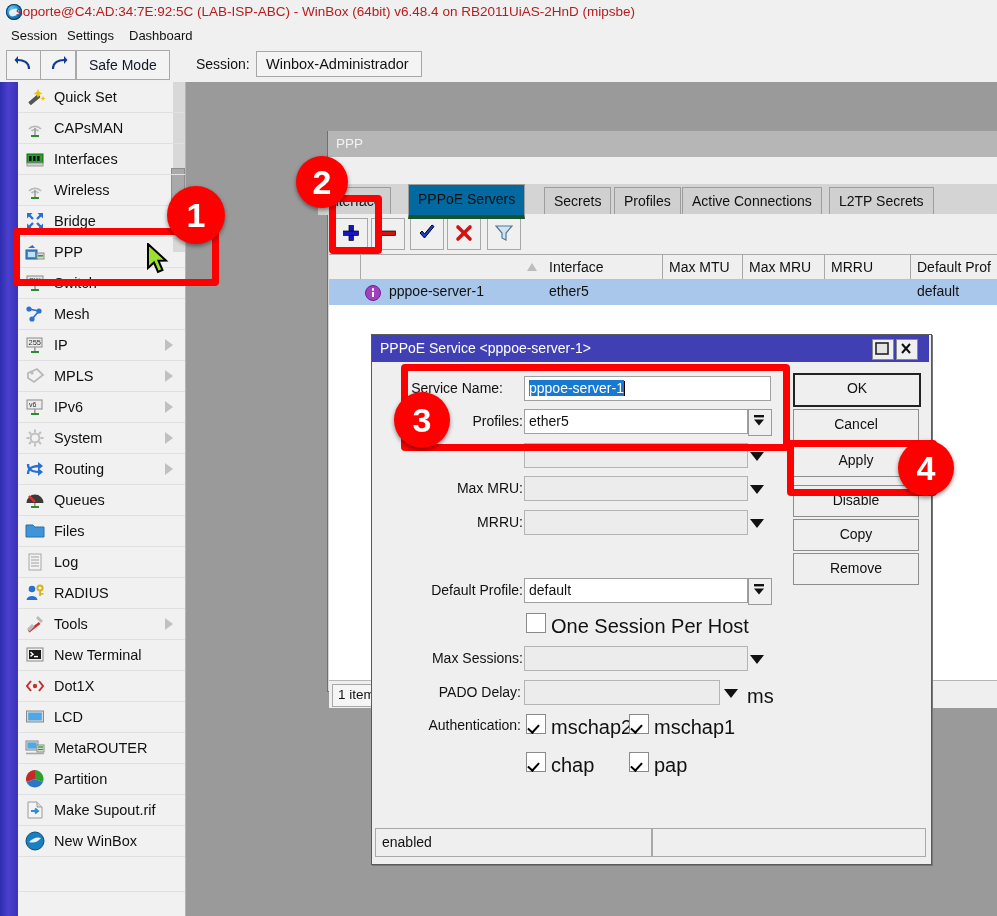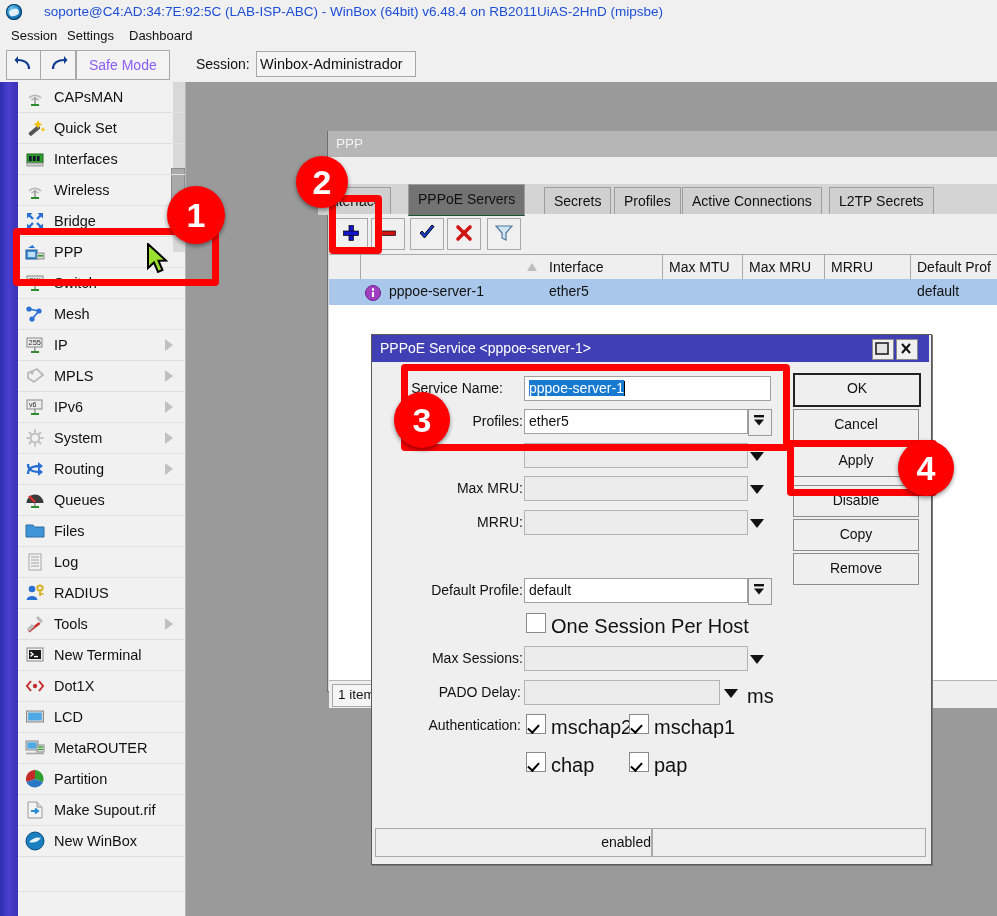--- a/index.html
+++ b/index.html
@@ -13,36 +13,36 @@
   }
   .abs{position:absolute;}
 
   
   #titlebar{left:0;top:0;width:997px;height:24px;background:#f0f0f0;}
   #title-logo{left:6px;top:4px;width:16px;height:16px;border-radius:50%;
     background:radial-gradient(circle at 35% 30%,#6fc4ef 0%,#1a7fc0 55%,#0d4f85 100%);
     box-shadow:inset 0 0 0 1px #0a3c66;}
   #title-logo::after{content:"";position:absolute;left:3px;top:5px;width:10px;height:7px;
     border-radius:50%/60%;background:#fff;opacity:.85;transform:rotate(-18deg);}
-  #title-text{left:44px;top:4px;font-size:13.5px;color:#1d4ed8;white-space:nowrap;}
+  #title-text{left:16px;top:4px;font-size:13.5px;color:#b91c1c;white-space:nowrap;}
 
   
   #menubar{left:0;top:24px;width:997px;height:22px;background:#f0f0f0;}
   .menu-item{top:3px;font-size:13px;color:#111;padding:1px 5px;}
 
   
   #toolbar{left:0;top:46px;width:997px;height:36px;background:#f0f0f0;
     border-bottom:1px solid #c8c8c8;}
   .tb-btn{top:4px;width:34px;height:28px;background:#f3f3f3;border:1px solid #a8a8a8;}
   .tb-btn svg{display:block;margin:4px auto;}
   #safe-mode{left:76px;top:4px;height:28px;padding:0 12px;background:#f3f3f3;
-    border:1px solid #a8a8a8;font-size:14px;line-height:28px;color:#8b5cf6;}
+    border:1px solid #a8a8a8;font-size:14px;line-height:28px;color:#0f172a;}
   #session-label{left:196px;top:10px;font-size:14px;color:#111;}
   #session-value{left:256px;top:5px;width:155px;height:24px;background:#f4f4f4;
-    border:1px solid #a6a6a6;font-size:14.5px;line-height:24px;padding-left:3px;
+    border:1px solid #a6a6a6;font-size:14.5px;line-height:24px;padding-left:9px;
     color:#111;white-space:nowrap;overflow:hidden;}
 
   
   #desktop{left:0;top:82px;width:997px;height:834px;background:#9a9a9a;}
 
   
   #sidebar-strip{left:0;top:82px;width:18px;height:834px;
     background:linear-gradient(90deg,#2d2dae 0%,#4a3fcf 45%,#3b32b8 100%);}
   #sidebar-vtext{left:-6px;top:848px;width:54px;height:18px;
     transform:rotate(-90deg);transform-origin:24px 9px;
@@ -64,21 +64,21 @@
   #ppp-win{left:327px;top:131px;width:670px;height:560px;background:#d6d6d6;
     border:1px solid #6f6f6f;border-top:none;}
   #ppp-titlebar{left:0;top:0;width:670px;height:26px;background:#b6b6b6;}
   #ppp-title{left:8px;top:5px;font-size:13.5px;color:#f2f2f2;}
   #ppp-body{left:1px;top:26px;width:668px;height:533px;background:#efefef;}
 
   .tabstrip{position:absolute;left:0;top:27px;width:668px;height:30px;background:#d4d4d4;
     border-bottom:1px solid #9d9d9d;}
   .tab{position:absolute;top:3px;height:27px;background:#d0d0d0;border:1px solid #9d9d9d;
     border-bottom:none;font-size:14px;line-height:26px;padding:0 9px;color:#111;white-space:nowrap;}
-  .tab.active{background:#737373;top:0;height:30px;line-height:29px;border-bottom:1px solid #14532d;z-index:3;text-align:center;}
+  .tab.active{background:#0369a1;top:0;height:30px;line-height:29px;border-bottom:4px solid #14532d;z-index:3;text-align:center;}
 
   #ppp-toolbar{left:0;top:57px;width:668px;height:40px;background:#efefef;}
   .ppp-tb{top:4px;width:32px;height:30px;background:#f0f0f0;border:1px solid #a8a8a8;}
   .ppp-tb svg{display:block;margin:3px auto;}
 
   #list-head{left:0;top:97px;width:668px;height:25px;background:#efefef;
     border-top:1px solid #a9a9a9;border-bottom:1px solid #a9a9a9;}
   .col-h{position:absolute;top:0;height:25px;line-height:24px;font-size:14px;color:#111;
     border-right:1px solid #a9a9a9;padding-left:6px;box-sizing:border-box;white-space:nowrap;overflow:hidden;}
   #row-sel{left:0;top:122px;width:668px;height:26px;background:#a8c7ea;}
@@ -113,21 +113,21 @@
 
   .cbx{position:absolute;width:18px;height:18px;background:#fff;border:1px solid #8a8a8a;}
   .cbx.checked::after{content:"";position:absolute;left:3px;top:7px;width:5px;height:9px;
     border:solid #000;border-width:0 2.6px 2.6px 0;transform:rotate(42deg);}
   .cbl{position:absolute;font-size:20px;color:#111;white-space:nowrap;}
 
   .sbtn{position:absolute;left:793px;width:124px;height:30px;background:#efefef;
     border:1px solid #8d8d8d;font-size:14px;line-height:28px;text-align:center;color:#111;}
   .sbtn.default{border:2px solid #222;line-height:26px;}
 
-  #dlg-statusbar{left:2px;top:466px;width:551px;height:38px;text-align:right;}
+  #dlg-statusbar{left:2px;top:466px;width:551px;height:38px;}
   #dlg-st1{left:0;top:0;width:277px;height:29px;background:#efefef;border:1px solid #a9a9a9;
     font-size:14px;line-height:27px;padding-left:6px;box-sizing:border-box;color:#111;}
   #dlg-st2{left:277px;top:0;width:274px;height:29px;background:#efefef;border:1px solid #a9a9a9;box-sizing:border-box;}
 
   
   .annot-box{position:absolute;border:7px solid #ff0000;border-radius:4px;
     background:transparent;pointer-events:none;}
   .annot-circle{position:absolute;border-radius:50%;background:#ff0000;
     color:#fff;font-size:34px;font-weight:bold;text-align:center;
     font-family:"Liberation Sans",sans-serif;
@@ -176,38 +176,38 @@
 </div>
 
 <div class="abs" id="sidebar">
   <div class="abs" id="sidebar-scrollbar">
     <div class="abs" id="sidebar-thumb"></div>
   </div>
 
   <div class="menu-row">
     <div class="ico">
       <svg width="22" height="22" viewBox="0 0 22 22">
+        <rect x="4" y="12" width="13" height="4" rx="1" fill="#555" transform="rotate(-40 10 14)"></rect>
+        <path d="M14 3 l1.4 3 3 1.4 -3 1.4 -1.4 3 -1.4 -3 -3 -1.4 3 -1.4 z" fill="#f2c200"></path>
+        <path d="M19 10 l.8 1.7 1.7.8 -1.7.8 -.8 1.7 -.8 -1.7 -1.7 -.8 1.7 -.8 z" fill="#f2c200"></path>
+      </svg>
+    </div>
+    <span class="label">Quick Set</span>
+  </div>
+
+  <div class="menu-row">
+    <div class="ico">
+      <svg width="22" height="22" viewBox="0 0 22 22">
         <path d="M5 12 A8 8 0 0 1 17 12" stroke="#b9b9b9" stroke-width="1.8" fill="none"></path>
         <path d="M7.5 14 A5 5 0 0 1 14.5 14" stroke="#b9b9b9" stroke-width="1.8" fill="none"></path>
         <rect x="10.2" y="11" width="1.6" height="8" fill="#9a9a9a"></rect>
         <rect x="7" y="18" width="8" height="2" fill="#2e8b2e"></rect>
       </svg>
     </div>
     <span class="label">CAPsMAN</span>
-  </div>
-
-  <div class="menu-row">
-    <div class="ico">
-      <svg width="22" height="22" viewBox="0 0 22 22">
-        <rect x="4" y="12" width="13" height="4" rx="1" fill="#555" transform="rotate(-40 10 14)"></rect>
-        <path d="M14 3 l1.4 3 3 1.4 -3 1.4 -1.4 3 -1.4 -3 -3 -1.4 3 -1.4 z" fill="#f2c200"></path>
-        <path d="M19 10 l.8 1.7 1.7.8 -1.7.8 -.8 1.7 -.8 -1.7 -1.7 -.8 1.7 -.8 z" fill="#f2c200"></path>
-      </svg>
-    </div>
-    <span class="label">Quick Set</span>
   </div>
 
   <div class="menu-row">
     <div class="ico">
       <svg width="22" height="22" viewBox="0 0 22 22">
         <rect x="3" y="6" width="16" height="9" fill="#2f9e2f" stroke="#1c661c"></rect>
         <rect x="5" y="8" width="2.6" height="5" fill="#113"></rect>
         <rect x="9" y="8" width="2.6" height="5" fill="#113"></rect>
         <rect x="13" y="8" width="2.6" height="5" fill="#113"></rect>
         <rect x="3" y="15" width="16" height="3" fill="#cfcfcf" stroke="#9a9a9a"></rect>

